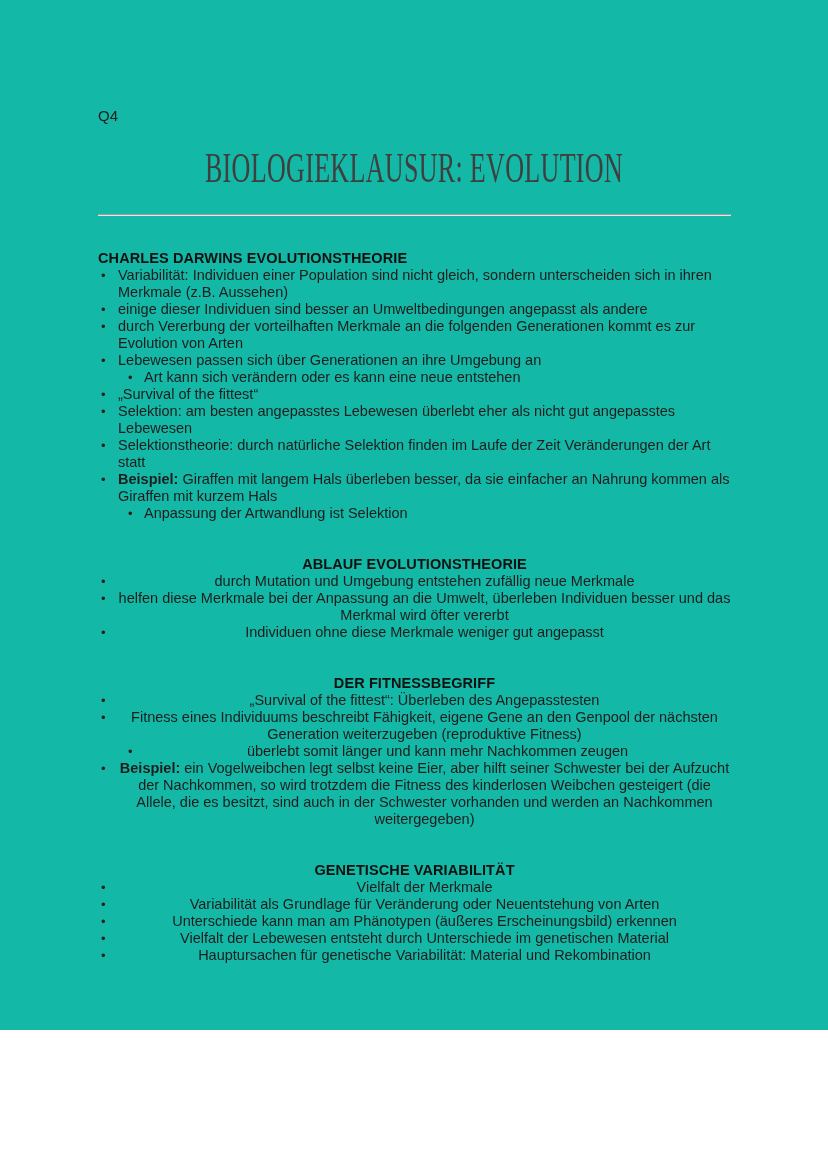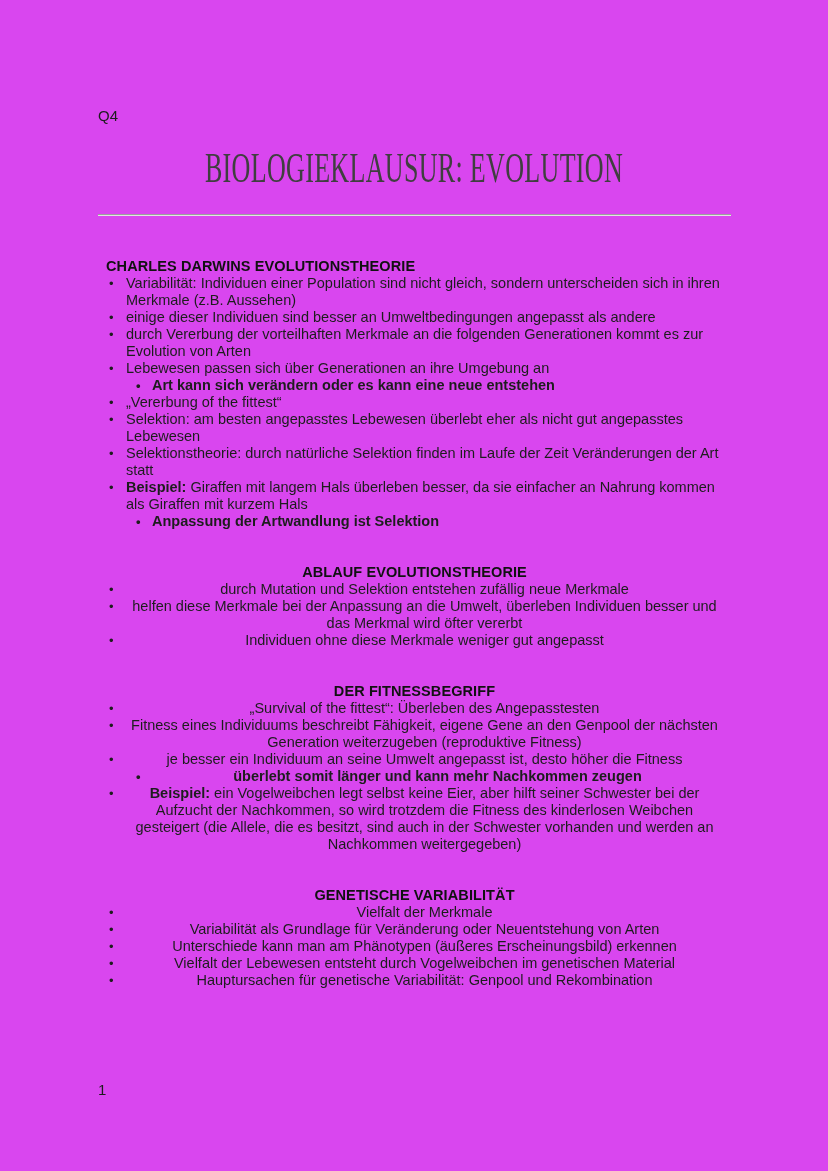--- a/index.html
+++ b/index.html
@@ -3,22 +3,22 @@
 <meta charset="utf-8">
 <style>
   html, body {
     margin: 0;
     padding: 0;
     background: #ffffff;
   }
   .page {
     position: relative;
     width: 828px;
-    height: 1171px;
-    background: #d946ef;
+    height: 1030px;
+    background: #14b8a6;
     font-family: "Liberation Sans", sans-serif;
     color: #1d1d1d;
     overflow: hidden;
   }
   .course-label {
     position: absolute;
     top: 106px;
     left: 98px;
     font-size: 15px;
     line-height: 19px;
@@ -51,21 +51,21 @@
     box-shadow: 0 1px 0 #e3e3e3;
   }
   .sections {
     position: absolute;
     top: 250px;
     left: 98px;
     width: 633px;
     font-size: 14.5px;
     line-height: 17px;
   }
-  .sec { margin: 8px; }
+  .sec { margin: 0; }
   .sec + .sec { margin-top: 34px; text-align: center; }
   .sec-heading {
     margin: 0;
     font-size: 14.5px;
     line-height: 17px;
     font-weight: bold;
     letter-spacing: 0.1px;
     color: #111111;
   }
   .item {
@@ -74,21 +74,21 @@
   }
   .item::before {
     content: "\2022";
     position: absolute;
     left: 3px;
     top: 0;
     font-size: 13px;
     line-height: 17px;
     color: #1d1d1d;
   }
-  .item.lvl2 { padding-left: 46px; font-weight: bold; }
+  .item.lvl2 { padding-left: 46px; }
   .item.lvl2::before { left: 30px; }
   .item b { font-weight: bold; }
   .page-number {
     position: absolute;
     top: 1080px;
     left: 98px;
     font-size: 15px;
     line-height: 19px;
     color: #1d1d1d;
   }
@@ -104,44 +104,43 @@
   <div class="title-divider"></div>
 
   <main class="sections" id="sections">
       <section class="sec">
         <h2 class="sec-heading">CHARLES DARWINS EVOLUTIONSTHEORIE</h2>
         <div class="item lvl1">Variabilität: Individuen einer Population sind nicht gleich, sondern unterscheiden sich in ihren Merkmale (z.B. Aussehen)</div>
         <div class="item lvl1">einige dieser Individuen sind besser an Umweltbedingungen angepasst als andere</div>
         <div class="item lvl1">durch Vererbung der vorteilhaften Merkmale an die folgenden Generationen kommt es zur Evolution von Arten</div>
         <div class="item lvl1">Lebewesen passen sich über Generationen an ihre Umgebung an</div>
         <div class="item lvl2">Art kann sich verändern oder es kann eine neue entstehen</div>
-        <div class="item lvl1">„Vererbung of the fittest“</div>
+        <div class="item lvl1">„Survival of the fittest“</div>
         <div class="item lvl1">Selektion: am besten angepasstes Lebewesen überlebt eher als nicht gut angepasstes Lebewesen</div>
         <div class="item lvl1">Selektionstheorie: durch natürliche Selektion finden im Laufe der Zeit Veränderungen der Art statt</div>
         <div class="item lvl1"><b>Beispiel:</b> Giraffen mit langem Hals überleben besser, da sie einfacher an Nahrung kommen als Giraffen mit kurzem Hals</div>
         <div class="item lvl2">Anpassung der Artwandlung ist Selektion</div>
       </section>
       <section class="sec">
         <h2 class="sec-heading">ABLAUF EVOLUTIONSTHEORIE</h2>
-        <div class="item lvl1">durch Mutation und Selektion entstehen zufällig neue Merkmale</div>
+        <div class="item lvl1">durch Mutation und Umgebung entstehen zufällig neue Merkmale</div>
         <div class="item lvl1">helfen diese Merkmale bei der Anpassung an die Umwelt, überleben Individuen besser und das Merkmal wird öfter vererbt</div>
         <div class="item lvl1">Individuen ohne diese Merkmale weniger gut angepasst</div>
       </section>
       <section class="sec">
         <h2 class="sec-heading">DER FITNESSBEGRIFF</h2>
         <div class="item lvl1">„Survival of the fittest“: Überleben des Angepasstesten</div>
         <div class="item lvl1">Fitness eines Individuums beschreibt Fähigkeit, eigene Gene an den Genpool der nächsten Generation weiterzugeben (reproduktive Fitness)</div>
-        <div class="item lvl1">je besser ein Individuum an seine Umwelt angepasst ist, desto höher die Fitness</div>
         <div class="item lvl2">überlebt somit länger und kann mehr Nachkommen zeugen</div>
         <div class="item lvl1"><b>Beispiel:</b> ein Vogelweibchen legt selbst keine Eier, aber hilft seiner Schwester bei der Aufzucht der Nachkommen, so wird trotzdem die Fitness des kinderlosen Weibchen gesteigert (die Allele, die es besitzt, sind auch in der Schwester vorhanden und werden an Nachkommen weitergegeben)</div>
       </section>
       <section class="sec">
         <h2 class="sec-heading">GENETISCHE VARIABILITÄT</h2>
         <div class="item lvl1">Vielfalt der Merkmale</div>
         <div class="item lvl1">Variabilität als Grundlage für Veränderung oder Neuentstehung von Arten</div>
         <div class="item lvl1">Unterschiede kann man am Phänotypen (äußeres Erscheinungsbild) erkennen</div>
-        <div class="item lvl1">Vielfalt der Lebewesen entsteht durch Vogelweibchen im genetischen Material</div>
-        <div class="item lvl1">Hauptursachen für genetische Variabilität: Genpool und Rekombination</div>
+        <div class="item lvl1">Vielfalt der Lebewesen entsteht durch Unterschiede im genetischen Material</div>
+        <div class="item lvl1">Hauptursachen für genetische Variabilität: Material und Rekombination</div>
       </section>
     </main>
 
   <div class="page-number">1</div>
 </div>
 
 </body></html>

